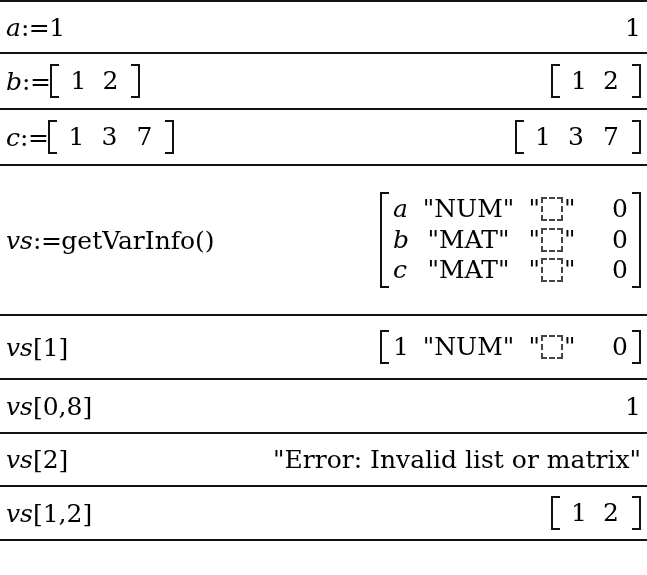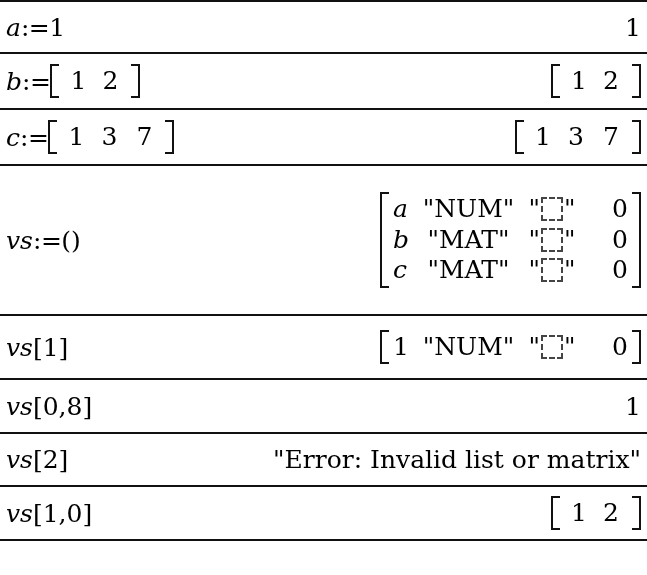--- a/index.html
+++ b/index.html
@@ -218,20 +218,21 @@
         </span>
         <span class="bracket right"></span>
       </span>
     </div>
   </div>
 
   <div class="row r4">
     <div class="lhs">
       <span class="var">vs</span>
         <span class="assign">:=</span>
+        <span class="plain">getVarInfo</span>
         <span class="paren">(</span>
         <span class="paren">)</span>
     </div>
     <div class="rhs">
       <span class="matrix">
         <span class="bracket left"></span>
         <span class="mbody">
           <span class="mrow">
             <span class="cell italic c-name">a</span>
             <span class="cell c-type">"NUM"</span>
@@ -293,21 +294,21 @@
         <span class="plain">[2]</span>
     </div>
     <div class="rhs">
       <span class="plain">"Error: Invalid list or matrix"</span>
     </div>
   </div>
 
   <div class="row r8">
     <div class="lhs">
       <span class="var">vs</span>
-        <span class="plain">[1,0]</span>
+        <span class="plain">[1,2]</span>
     </div>
     <div class="rhs">
       <span class="matrix">
         <span class="bracket left"></span>
         <span class="mbody">
           <span class="mrow">
             <span class="cell" style="width:30px">1</span>
             <span class="cell" style="width:34px">2</span>
           </span>
         </span>

